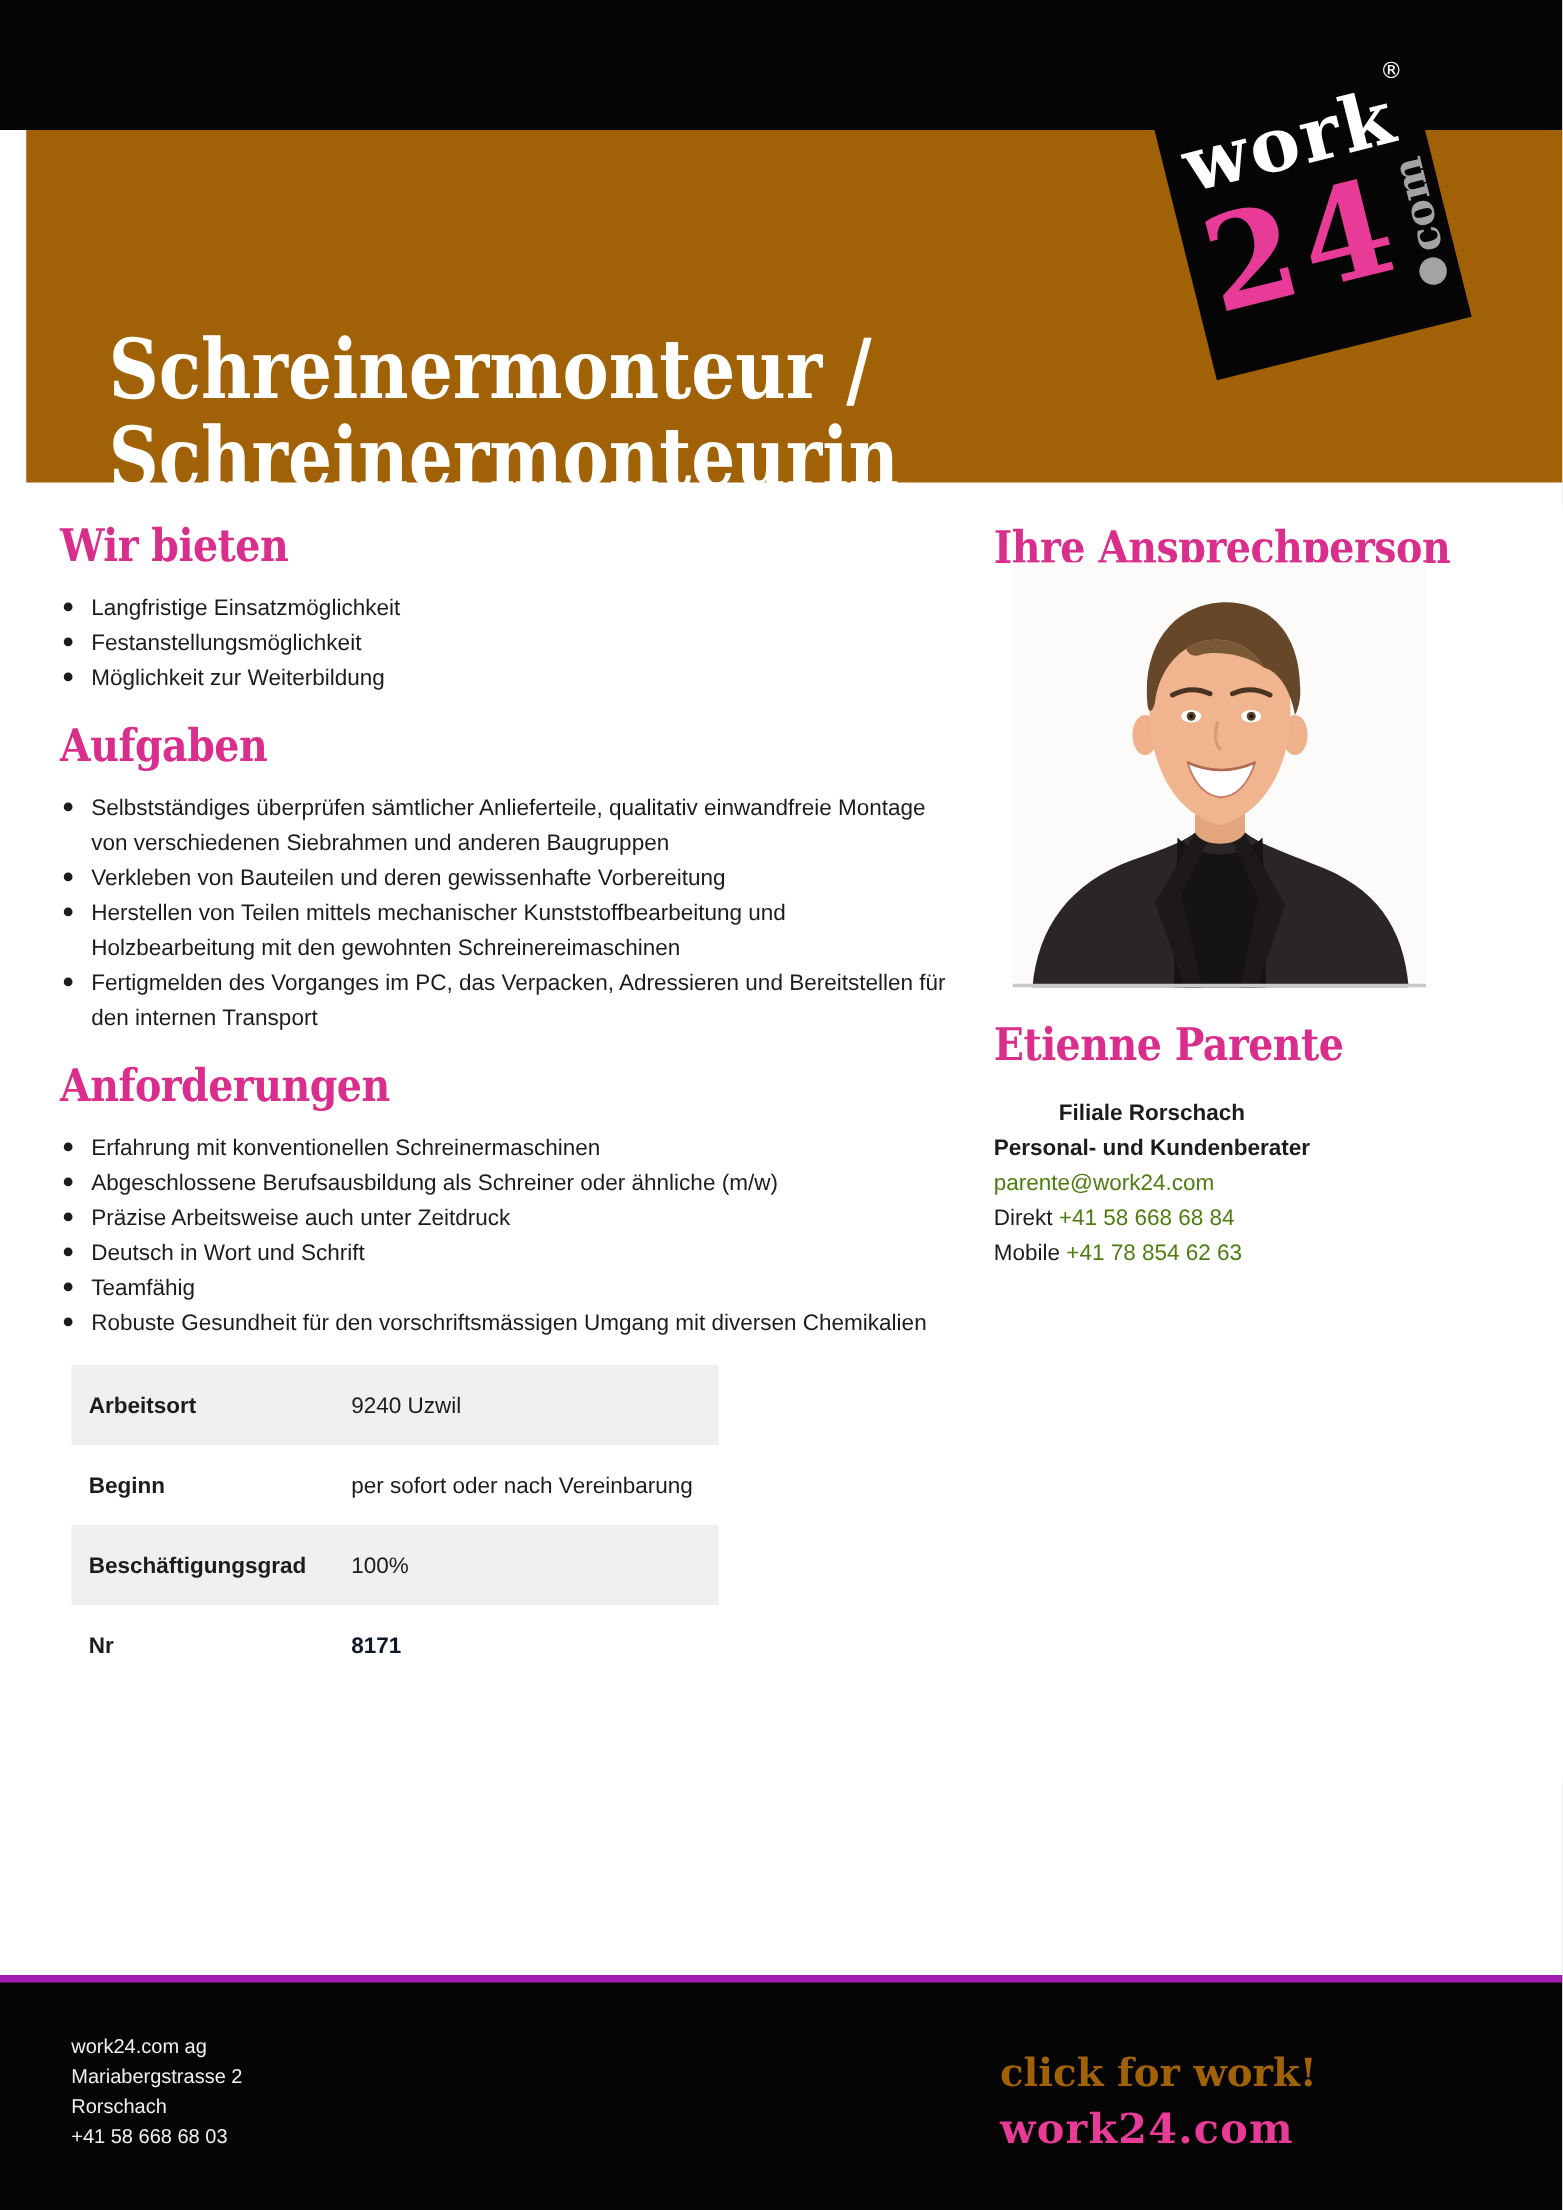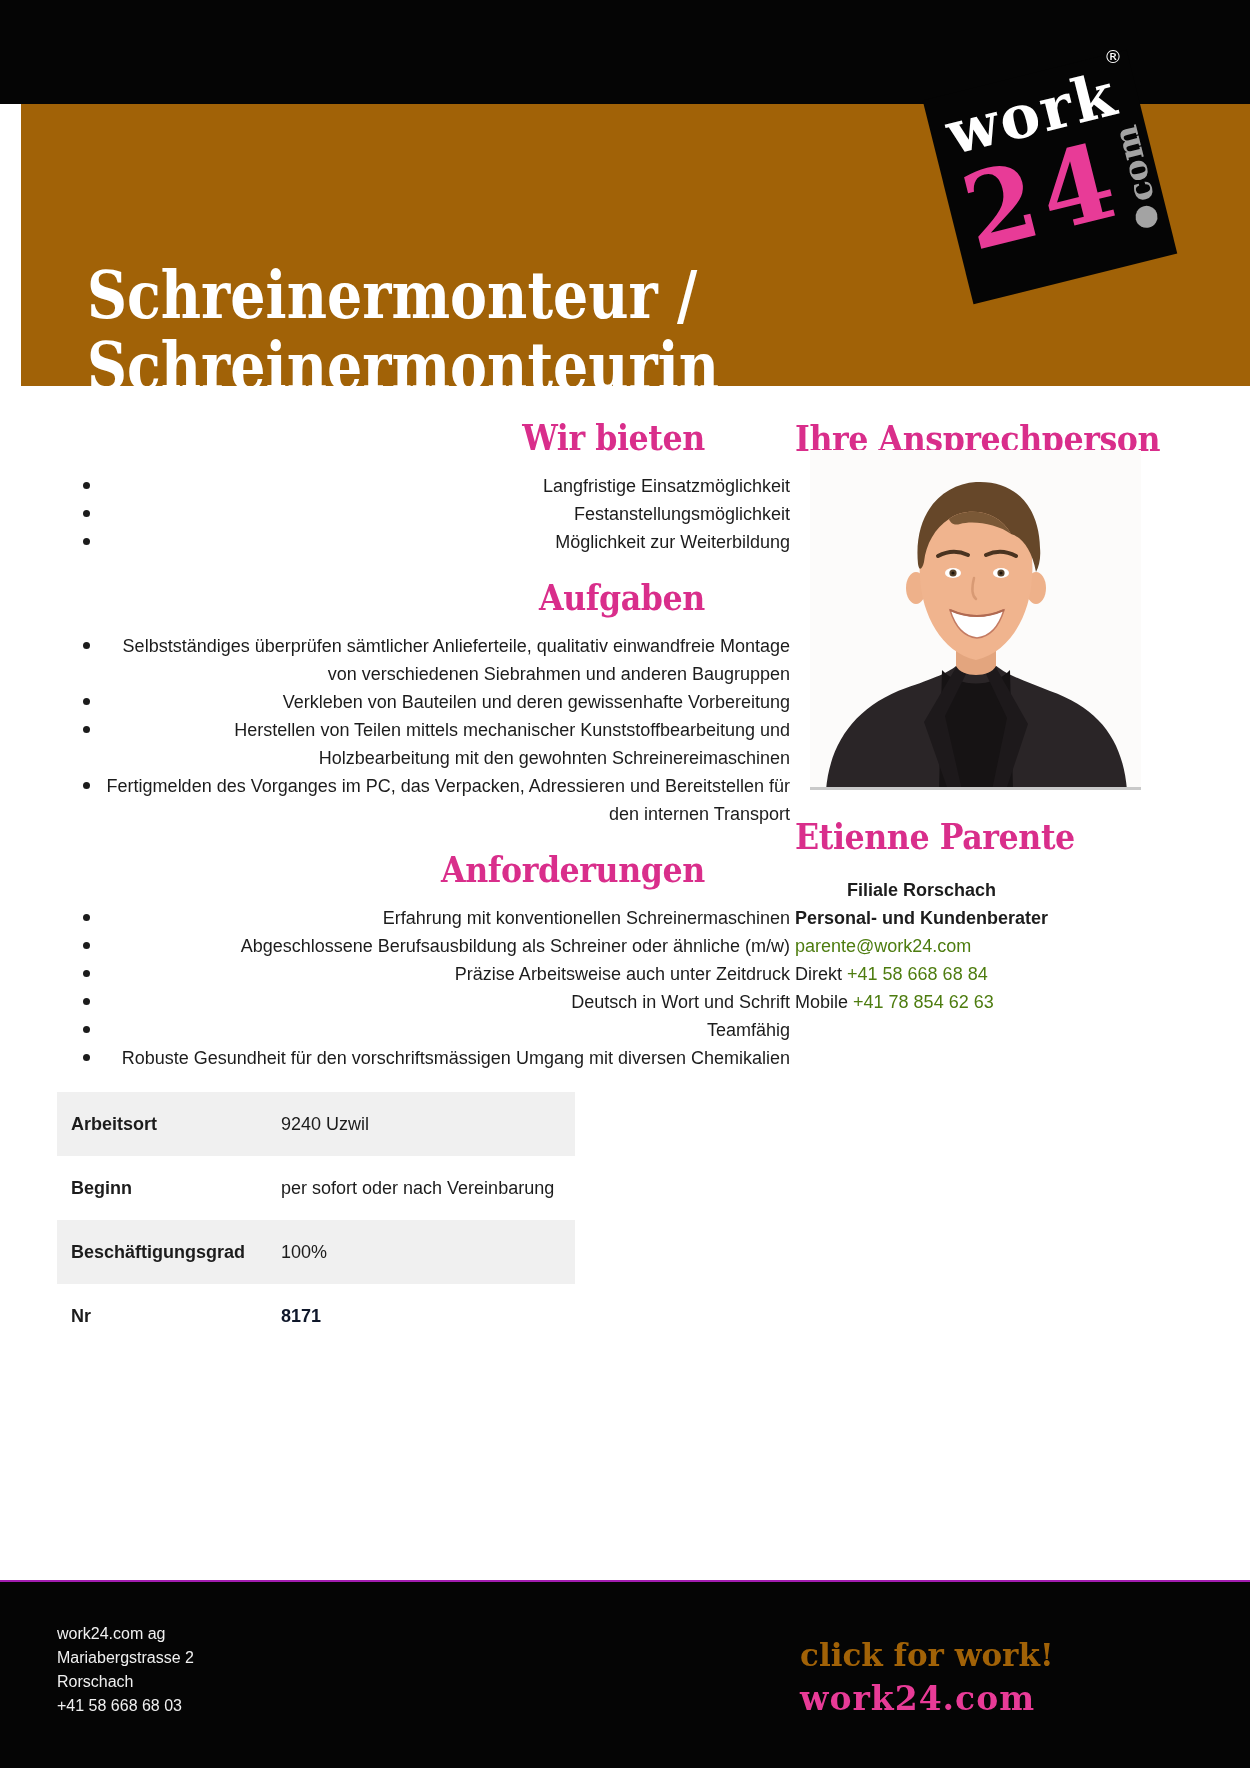--- a/index.html
+++ b/index.html
@@ -27,21 +27,21 @@
   .logo-dot{width:22px;height:22px;border-radius:50%;background:#a3a3a3;flex:0 0 auto;}
   .logo-reg{position:absolute;left:1104px;top:46px;z-index:6;color:#ffffff;font-size:18px;
         font-family:"DejaVu Sans",sans-serif;}
 
   
   .pink-h{font-family:"DejaVu Serif","Liberation Serif",serif;font-weight:bold;
         font-size:36px;line-height:42px;color:#d92e8b;letter-spacing:-0.5px;white-space:nowrap;
         transform:scaleX(0.88);transform-origin:0 50%;margin:0;}
 
   
-  .col-left{position:absolute;left:80px;top:386px;width:710px;text-align:right;}
+  .col-left{position:absolute;left:48px;top:386px;width:710px;}
   .col-left h2{margin:20px 0 0 0;}
   .col-left h2.first{margin-top:30px;}
   ul.blist{list-style:none;margin:14px 0 0 0;padding:0;}
   ul.blist li{position:relative;padding-left:25px;font-size:18px;line-height:28px;
         white-space:pre-line;color:#1c1c1c;}
   ul.blist li::before{content:"";position:absolute;left:3px;top:10px;width:7px;height:7px;
         border-radius:50%;background:#1c1c1c;}
 
   
   .rc-heading{position:absolute;left:795px;top:417px;}
@@ -54,21 +54,21 @@
   
   .details{position:absolute;left:57px;top:1092px;width:518px;font-size:18px;}
   .trow{display:grid;grid-template-columns:210px 1fr;height:64px;align-items:center;
         padding-left:14px;box-sizing:border-box;}
   .trow:nth-child(odd){background:#f0f0f0;}
   .tlabel{font-weight:bold;}
   .trow:last-child .tvalue{color:#0f172a;font-weight:bold;}
 
   
   .footer{position:absolute;left:0;top:1580px;width:100%;height:188px;background:#050505;
-        border-top:2px solid #a21caf;box-sizing:border-box;}
+        border-top:6px solid #a21caf;box-sizing:border-box;}
   .f-address{position:absolute;left:57px;top:40px;font-size:16px;line-height:24px;color:#f0f0f0;}
   .f-slogan{position:absolute;left:800px;top:52px;font-family:"DejaVu Serif",serif;font-weight:bold;
         line-height:43px;white-space:nowrap;}
   .f-click{font-size:31px;color:#a16207;}
   .f-site{font-size:33px;color:#e83b97;letter-spacing:1px;}
 </style>
 </head>
 <body>
 
 <div class="page">

